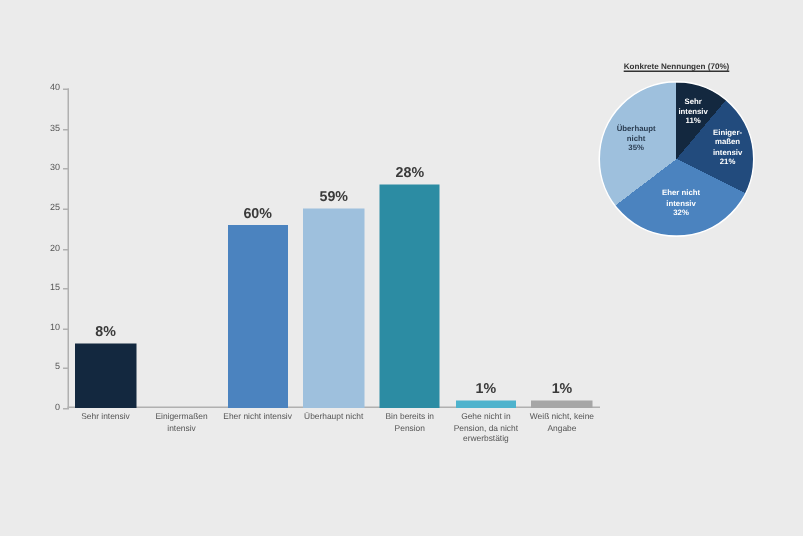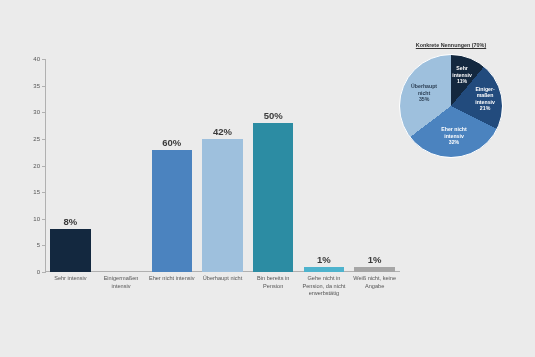--- a/index.html
+++ b/index.html
@@ -98,25 +98,25 @@
     <div class="plot" id="plot">
         <div class="bar-slot" style="left: 5.07143px; width: 40.5714px;">
           <div class="bar-label">8%</div>
           <div class="bar" style="height: 42.6px; background: rgb(19, 40, 63);"></div>
         </div>
         <div class="bar-slot" style="left: 106.5px; width: 40.5714px;">
           <div class="bar-label">60%</div>
           <div class="bar" style="height: 122.475px; background: rgb(75, 131, 191);"></div>
         </div>
         <div class="bar-slot" style="left: 157.214px; width: 40.5714px;">
-          <div class="bar-label">42%</div>
+          <div class="bar-label">59%</div>
           <div class="bar" style="height: 133.125px; background: rgb(158, 192, 221);"></div>
         </div>
         <div class="bar-slot" style="left: 207.929px; width: 40.5714px;">
-          <div class="bar-label">50%</div>
+          <div class="bar-label">28%</div>
           <div class="bar" style="height: 149.1px; background: rgb(44, 140, 163);"></div>
         </div>
         <div class="bar-slot" style="left: 258.643px; width: 40.5714px;">
           <div class="bar-label">1%</div>
           <div class="bar" style="height: 5.325px; background: rgb(78, 179, 205);"></div>
         </div>
         <div class="bar-slot" style="left: 309.357px; width: 40.5714px;">
           <div class="bar-label">1%</div>
           <div class="bar" style="height: 5.325px; background: rgb(166, 166, 166);"></div>
         </div>

